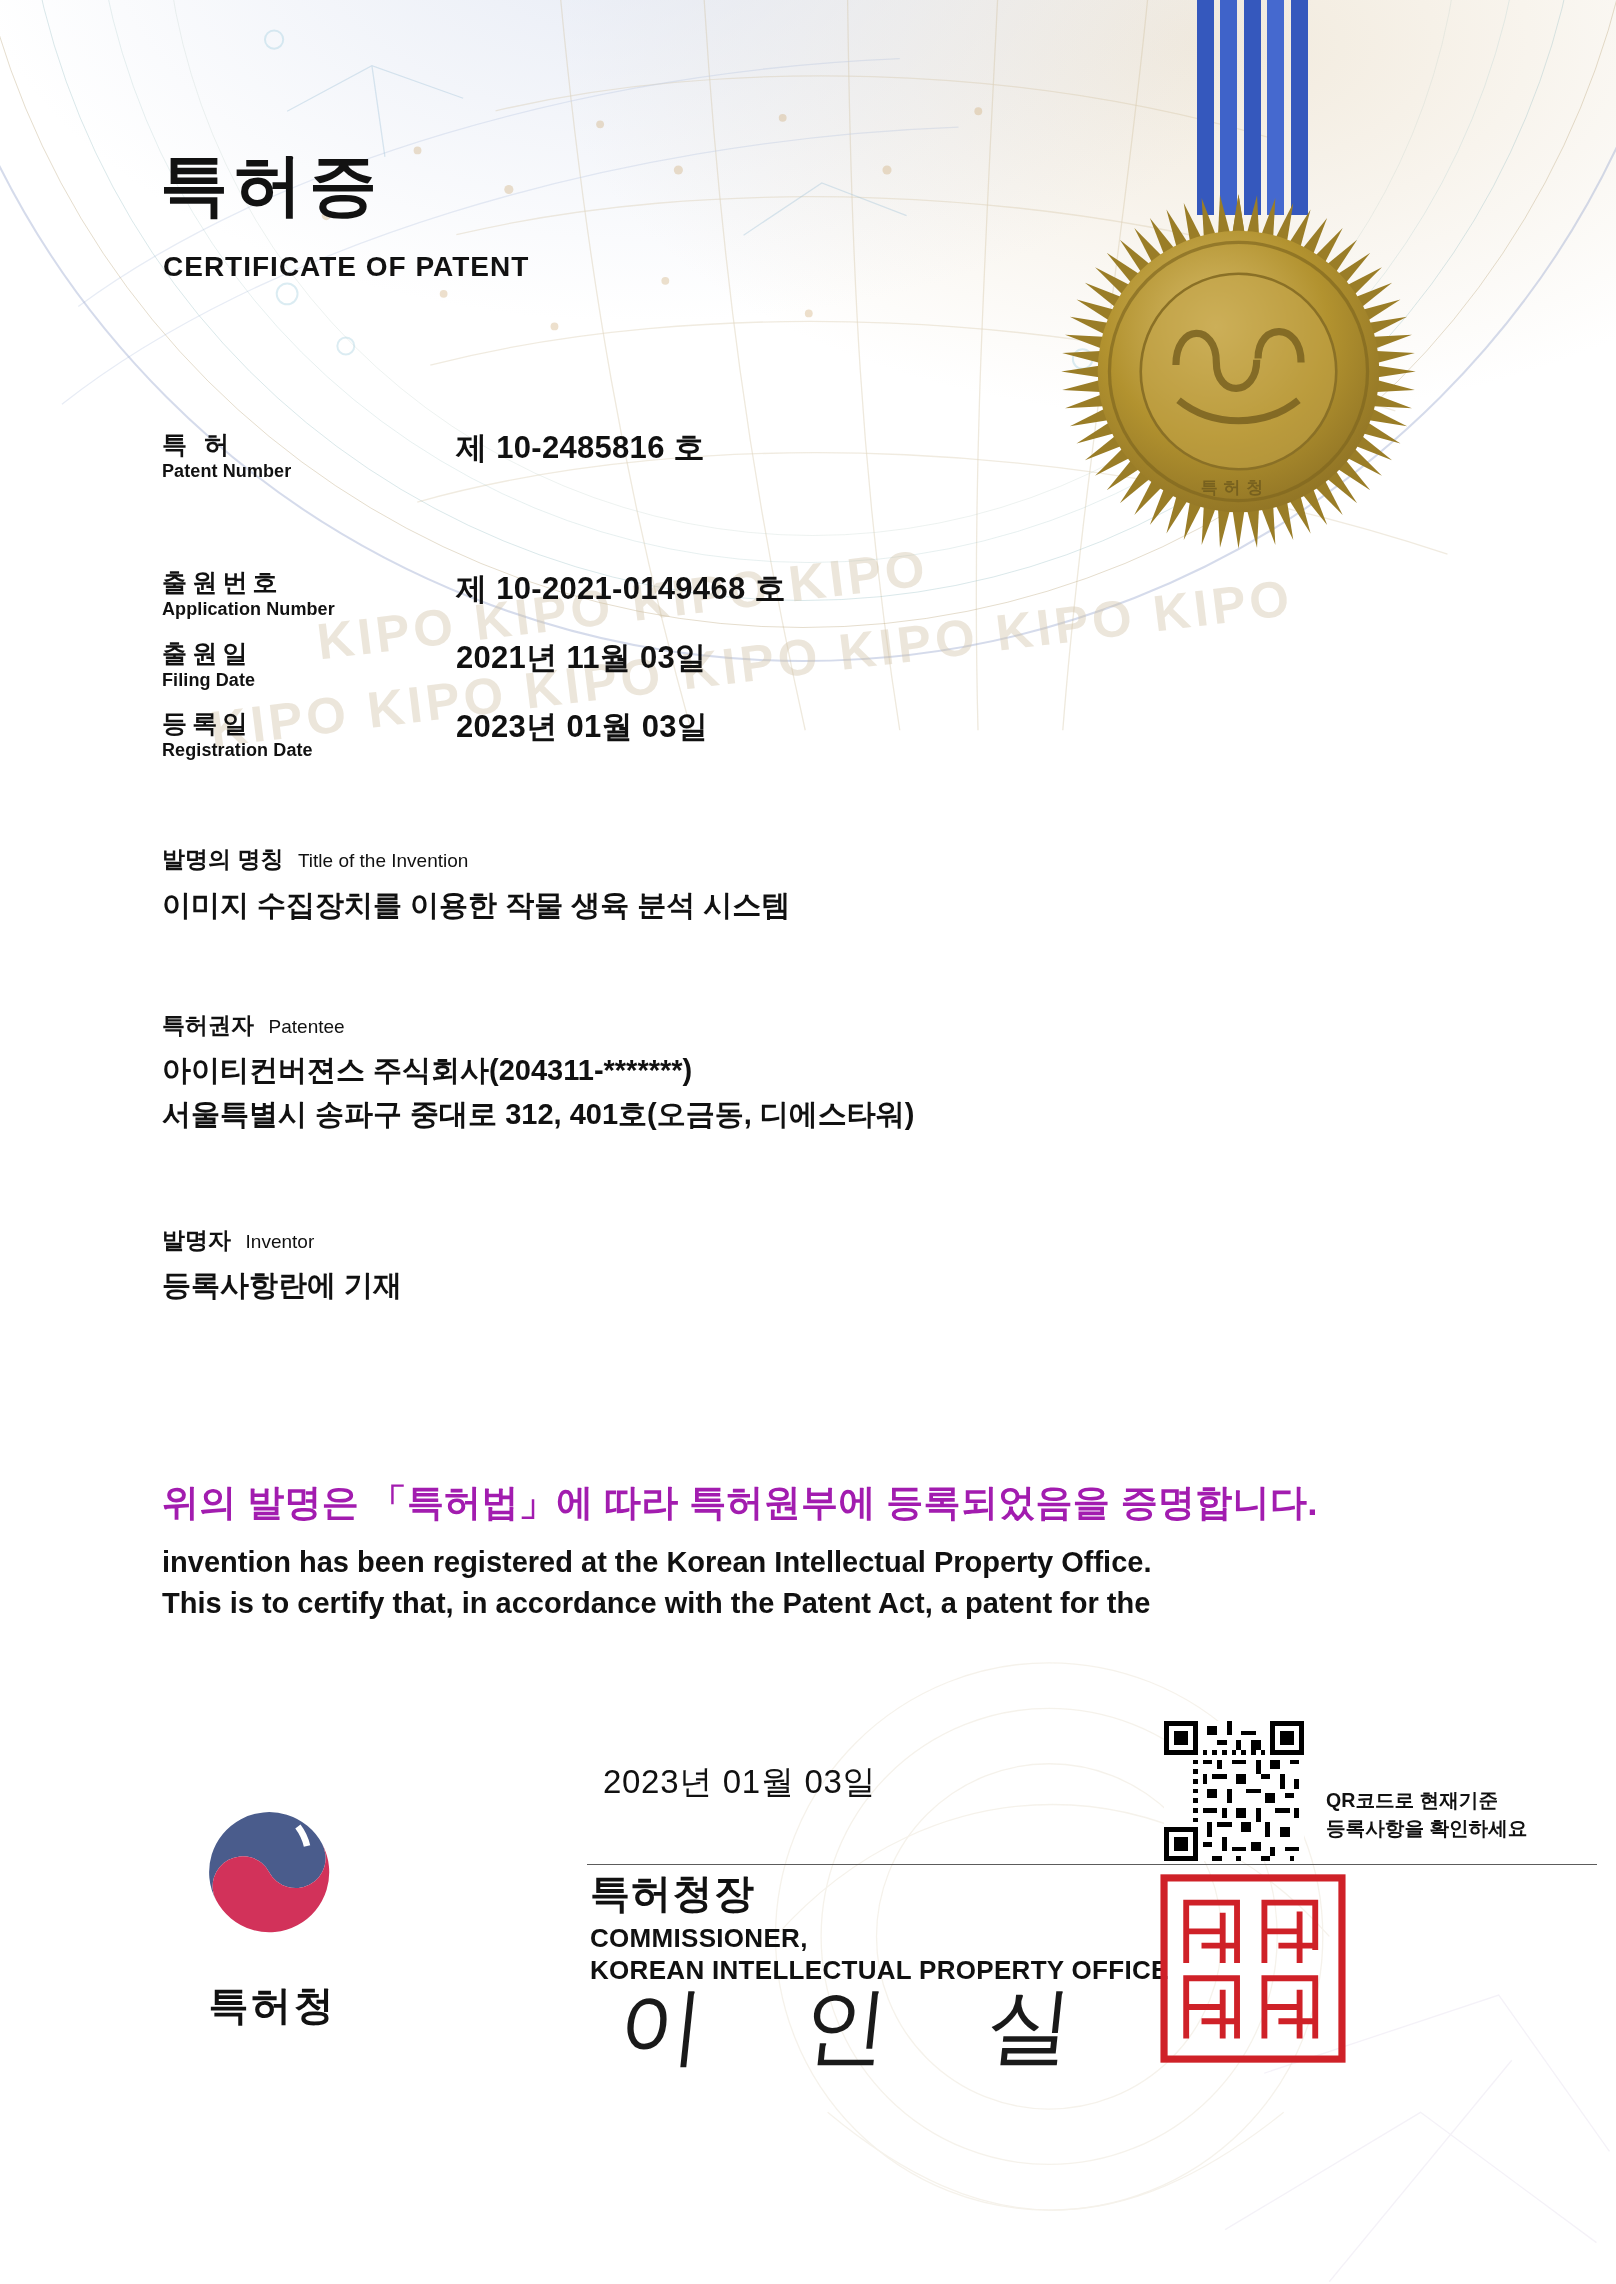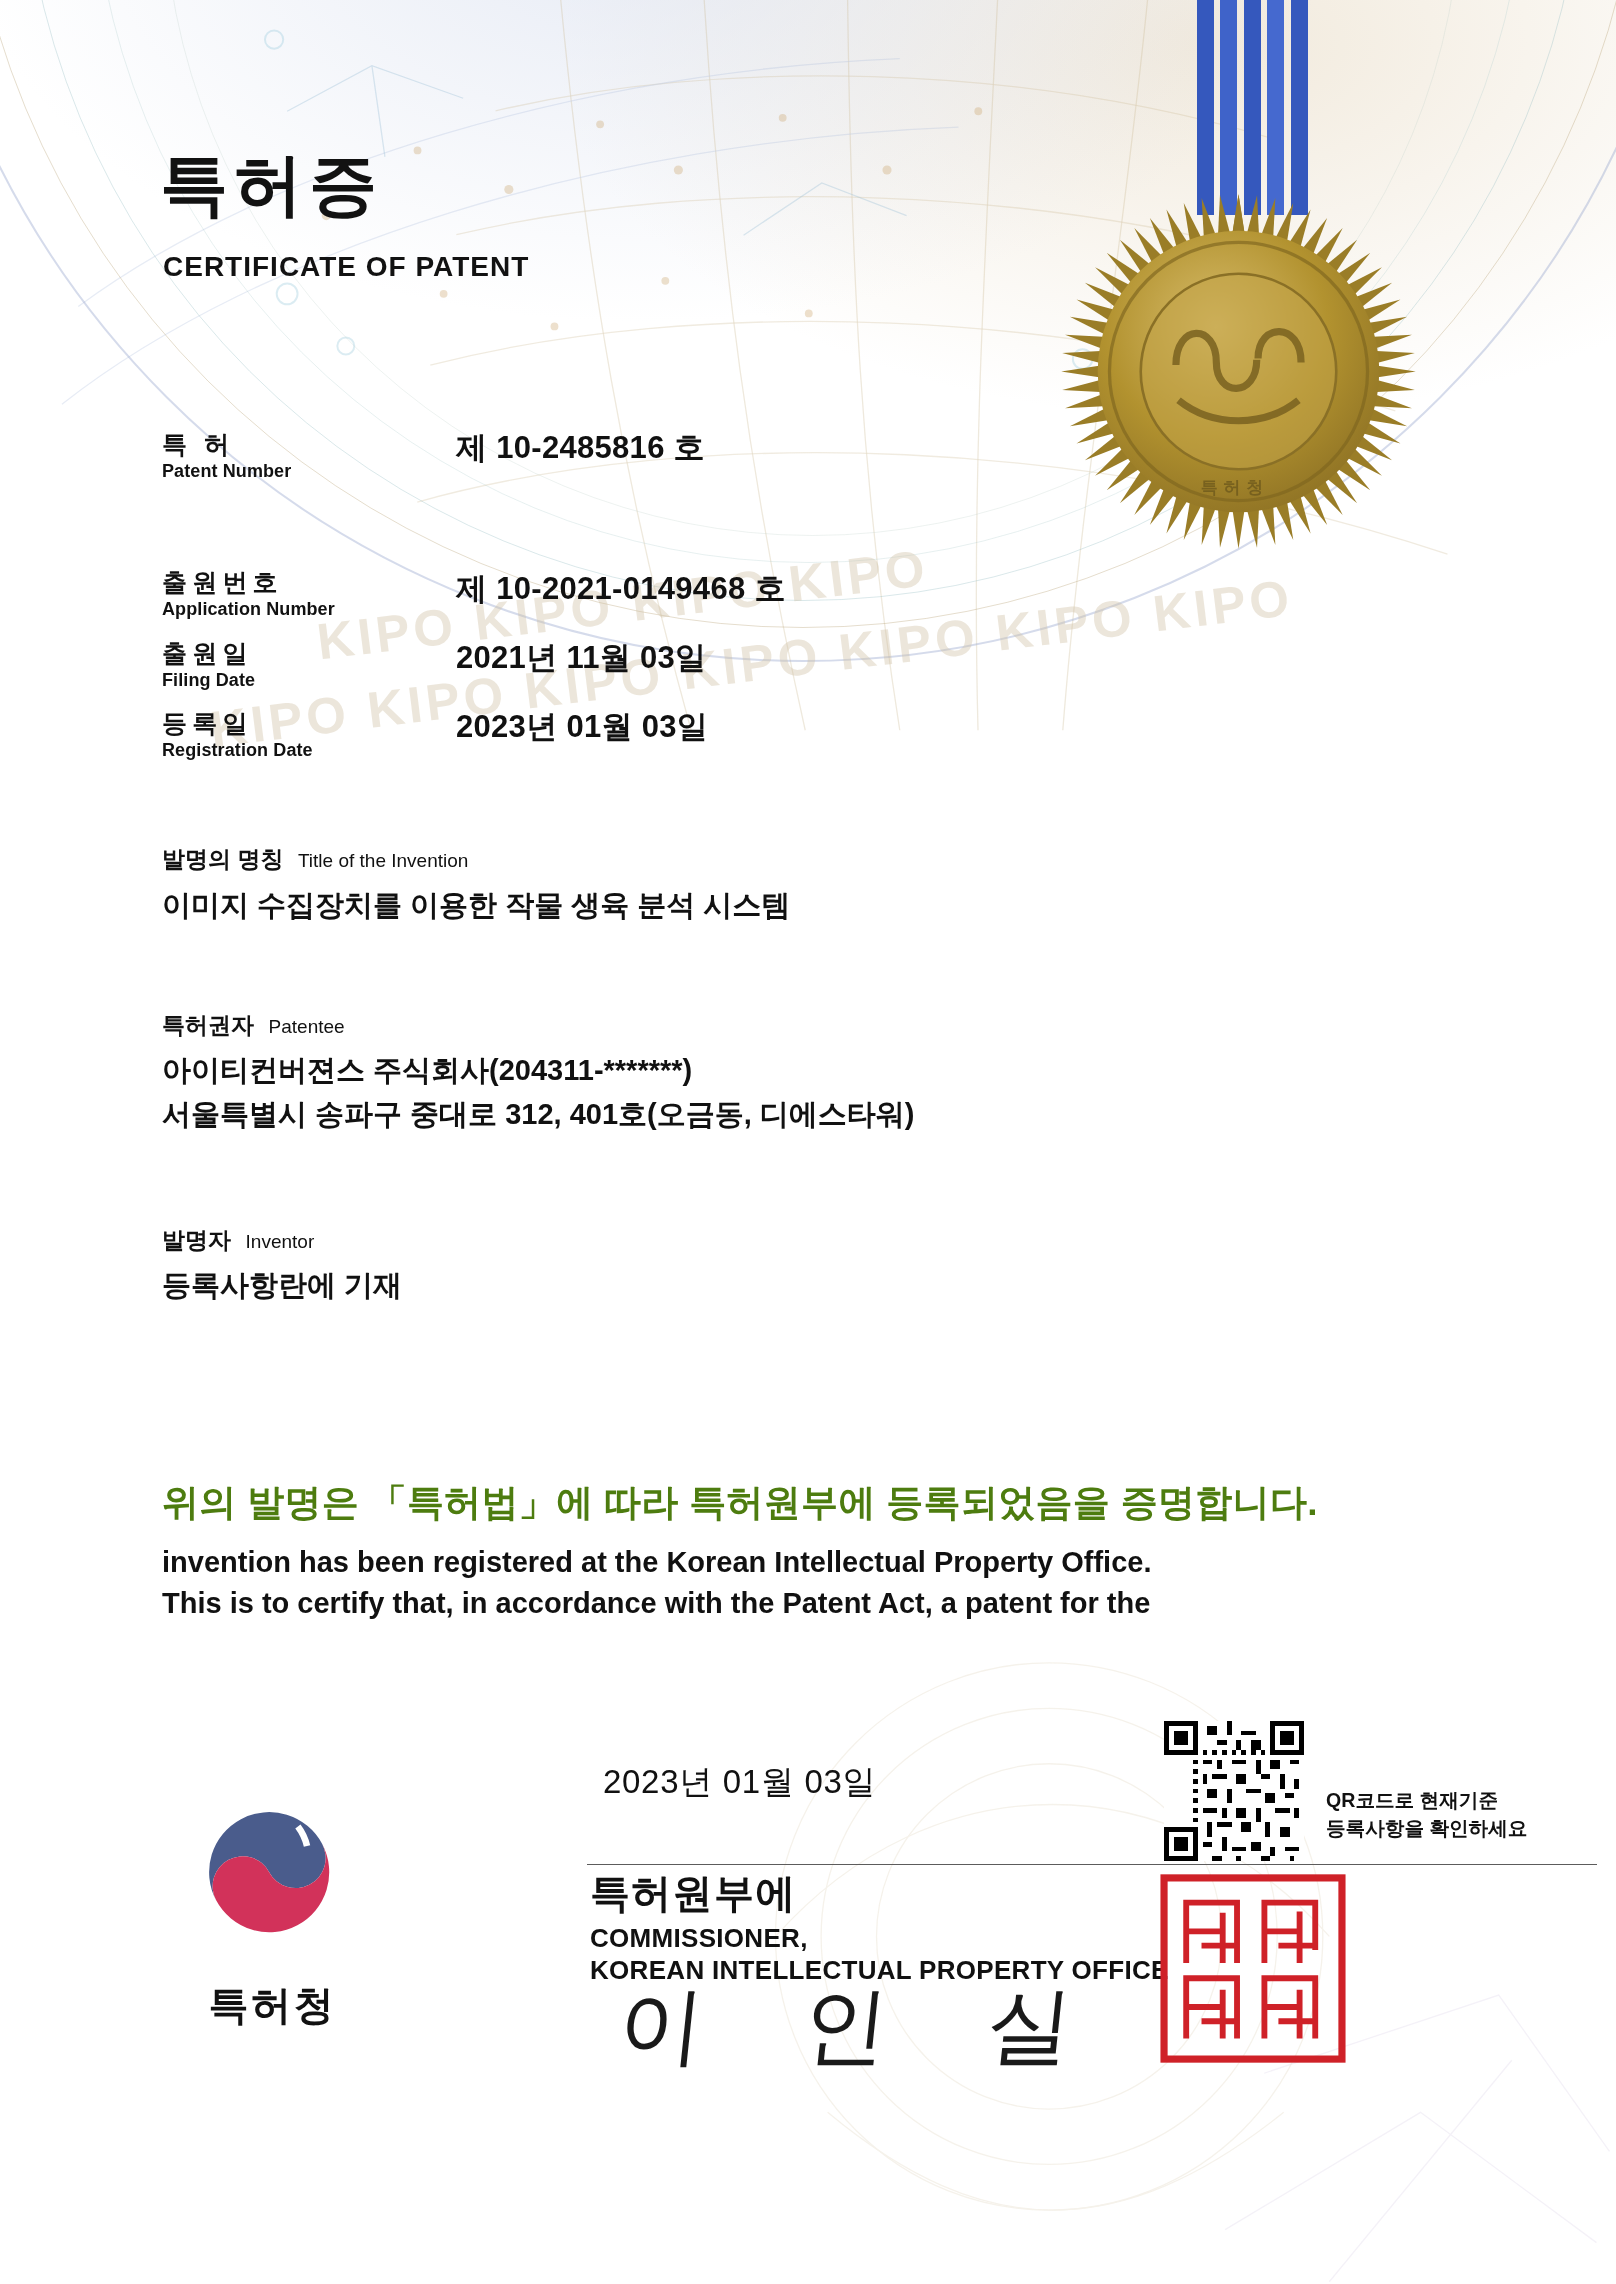--- a/index.html
+++ b/index.html
@@ -191,21 +191,21 @@
     font-weight: 700;
     color: #111;
     line-height: 1.35;
   }
 
   .cert-ko {
     position: absolute;
     left: 162px; top: 1478px;
     font-size: 37px;
     font-weight: 700;
-    color: #4d7c0f;
+    color: #a21caf;
     letter-spacing: 0.3px;
   }
   .cert-en {
     position: absolute;
     left: 162px; top: 1542px;
     width: 1297px;
     font-size: 29px;
     font-weight: 700;
     color: #111;
     line-height: 1.42;
@@ -536,21 +536,21 @@
   <div class="sec-body" style="top:1266px;">등록사항란에 기재</div>
 
   <div class="cert-ko">위의 발명은 「특허법」에 따라 특허원부에 등록되었음을 증명합니다.</div>
   <div class="cert-en">
     <div>invention has been registered at the Korean Intellectual Property Office.</div>
     <div>This is to certify that, in accordance with the Patent Act, a patent for the</div>
   </div>
 
   <div class="issue-date">2023년 01월 03일</div>
   <div class="sign-rule"></div>
-  <div class="comm-ko">특허원부에</div>
+  <div class="comm-ko">특허청장</div>
   <div class="comm-en1">COMMISSIONER,</div>
   <div class="comm-en2">KOREAN INTELLECTUAL PROPERTY OFFICE</div>
   <div class="signature">이 인 실</div>
 
   <svg class="qr" viewBox="0 0 29 29" shape-rendering="crispEdges">
     <rect width="29" height="29" fill="#ffffff"></rect>
     <g fill="#000000">
 
       <rect x="0" y="0" width="7" height="1"></rect>
         <rect x="0" y="6" width="7" height="1"></rect>

